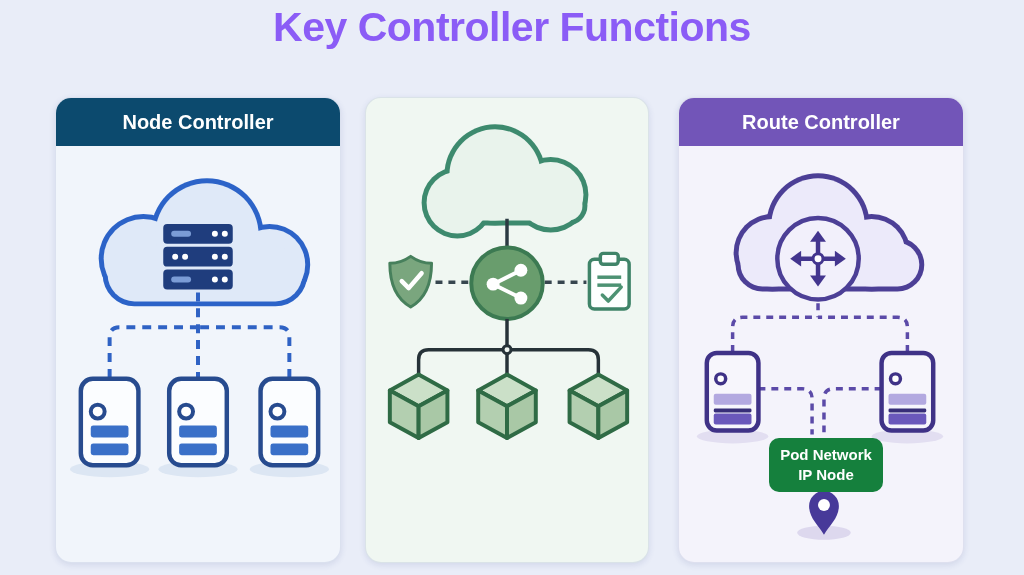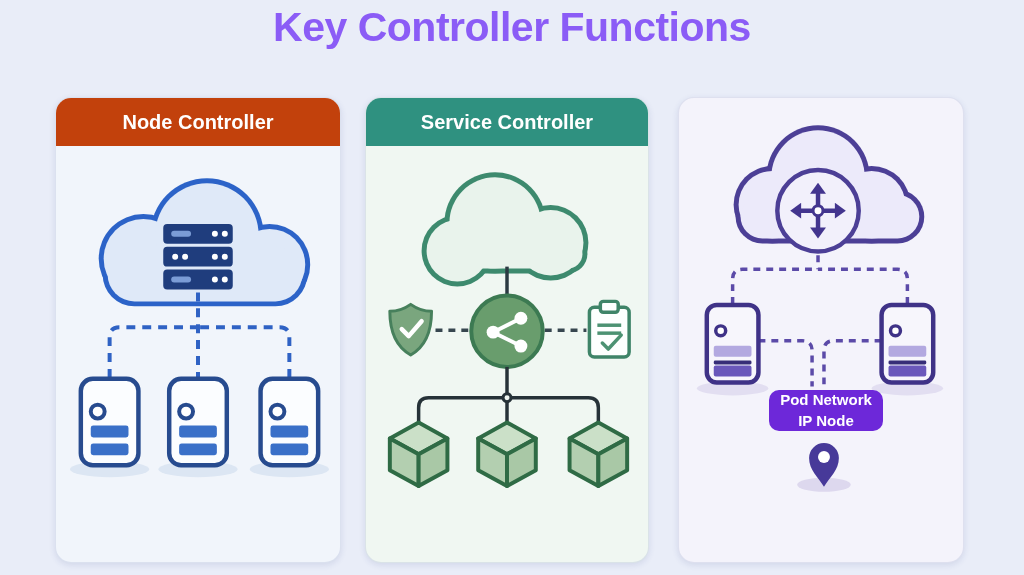--- a/index.html
+++ b/index.html
@@ -20,26 +20,26 @@
   }
   .card-header{
     height:48px;display:flex;align-items:center;justify-content:center;
     color:#ffffff;font-size:20px;font-weight:700;
   }
   .card-body{position:relative;height:418px;}
   .card-body svg{position:absolute;left:0;top:0;width:100%;height:100%;display:block;}
   #card-node   {left:55px;width:286px;background:#f1f5fb;}
   #card-service{left:365px;width:284px;background:#f0f7f2;}
   #card-route  {left:678px;width:286px;background:#f4f3fb;}
-  #card-node    .card-header{background:#c2410c;}
+  #card-node    .card-header{background:#0c4a6e;}
   #card-service .card-header{background:#2f9180;}
   #card-route   .card-header{background:#7255b8;}
   .pod-box{
-    position:absolute;left:90px;top:292px;width:114px;height:41px;
-    background:#6d28d9;border-radius:10px;color:#ffffff;
+    position:absolute;left:90px;top:292px;width:114px;height:54px;
+    background:#15803d;border-radius:10px;color:#ffffff;
     display:flex;flex-direction:column;align-items:center;justify-content:center;
     font-size:15px;font-weight:700;line-height:1.35;text-align:center;
   }
 </style>
 </head>
 <body>
 
 <div class="page-title">Key Controller Functions</div>
 
 <div class="card" id="card-node">
@@ -106,21 +106,20 @@
         <rect x="0" y="0" width="58" height="87" rx="12" fill="#fbfdff" stroke="#274b8f" stroke-width="4.5"></rect>
         <circle cx="17" cy="33" r="7" fill="#fff" stroke="#274b8f" stroke-width="4"></circle>
         <rect x="10" y="47" width="38" height="12" rx="2.5" fill="#3a70c8"></rect>
         <rect x="10" y="65" width="38" height="12" rx="2.5" fill="#3a70c8"></rect>
       </g>
     </svg>
   </div>
 </div>
 
 <div class="card" id="card-service">
-  <div class="card-header">Service Controller</div>
   <div class="card-body">
     <svg viewBox="0 0 284 418">
 
       <g>
         <g fill="#3d8a6e">
           <circle cx="130" cy="76" r="51"></circle>
             <circle cx="92" cy="104" r="36"></circle>
           <circle cx="186" cy="96" r="38"></circle>
             <rect x="61" y="87" width="162" height="40" rx="20"></rect>
         </g>
@@ -180,20 +179,21 @@
       <g transform="translate(234,277)" stroke="#2f6b45" stroke-width="4" stroke-linejoin="round">
         <polygon points="0,0 29,16 0,32 -29,16" fill="#cbe0c8"></polygon>
         <polygon points="-29,16 0,32 0,64 -29,48" fill="#b3cfb0"></polygon>
         <polygon points="29,16 0,32 0,64 29,48" fill="#a9c8a6"></polygon>
       </g>
     </svg>
   </div>
 </div>
 
 <div class="card" id="card-route">
+  <div class="card-header">Route Controller</div>
   <div class="card-body">
     <svg viewBox="0 0 286 418">
 
       <g>
         <g fill="#4c3f96">
           <circle cx="140" cy="78" r="52"></circle>
             <circle cx="94" cy="106" r="39"></circle>
           <circle cx="194" cy="106" r="39"></circle>
             <rect x="57" y="91" width="190" height="54" rx="27"></rect>
         </g>

